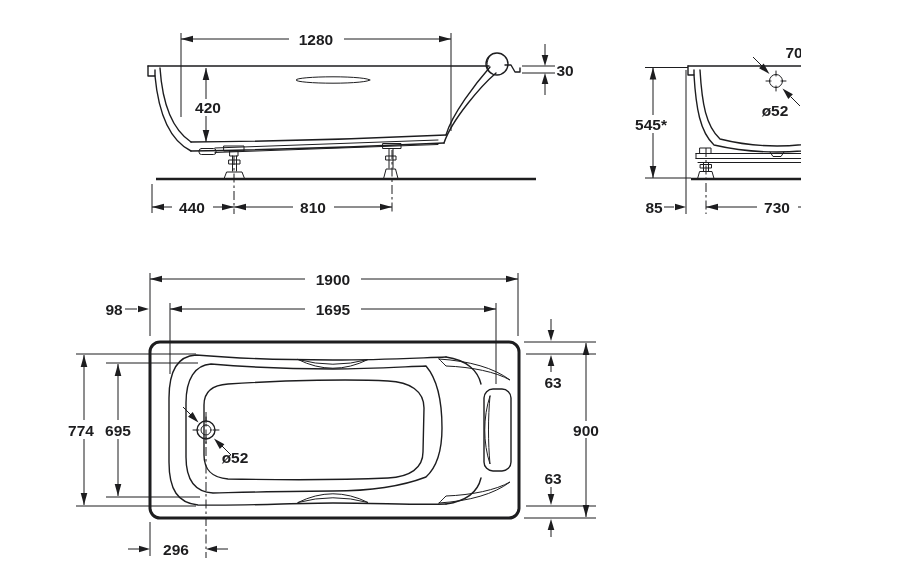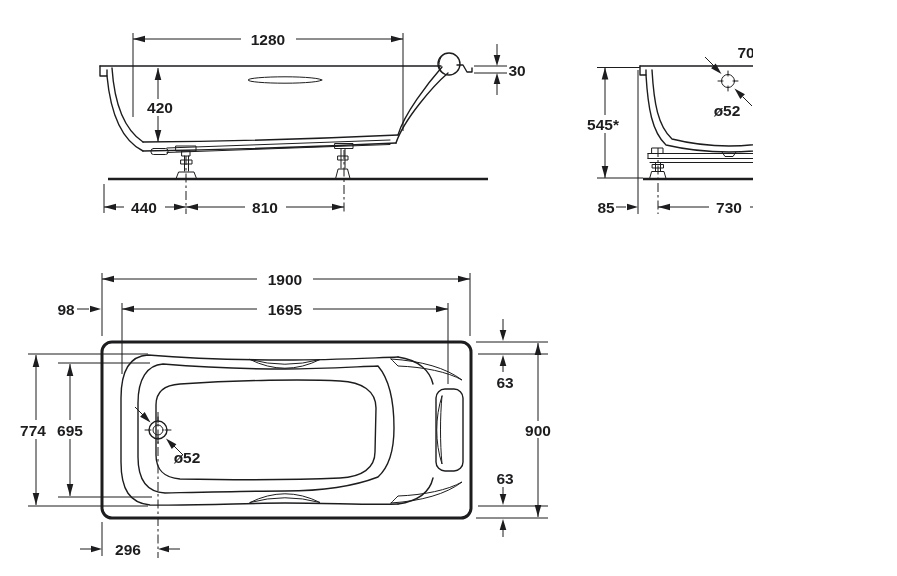--- a/index.html
+++ b/index.html
@@ -1,17 +1,17 @@
 <!DOCTYPE html>
 <html style="--ink: #1d1d1f; --bg: #ffffff;"><head>
 <meta charset="utf-8">
 <style>
   :root { --ink:#1d1d1f; --bg:#ffffff; }
   html,body { margin:0; padding:0; background:var(--bg); }
-  .stage { position:relative; width:753px; height:576px; background:var(--bg); overflow:hidden; }
+  .stage { position:relative; width:753px; height:576px; background:var(--bg); overflow:hidden;padding-left:48px; }
   svg { display:block; }
   .ln   { stroke:var(--ink); stroke-width:1.4; fill:none; stroke-linecap:round; stroke-linejoin:round; }
   .thin { stroke-width:1; }
   .dimln{ stroke:var(--ink); stroke-width:1; fill:none; }
   .thick{ stroke-width:3; }
   .ground{ stroke:var(--ink); stroke-width:2.3; fill:none; }
   .cl   { stroke:var(--ink); stroke-width:1; fill:none; stroke-dasharray:9 3 2.5 3; }
   .arr  { fill:var(--ink); stroke:none; }
   .wbox { fill:var(--bg); stroke:none; }
   text.dim { fill:var(--ink); font-family:"Liberation Sans",sans-serif; font-size:15.5px; font-weight:600;

